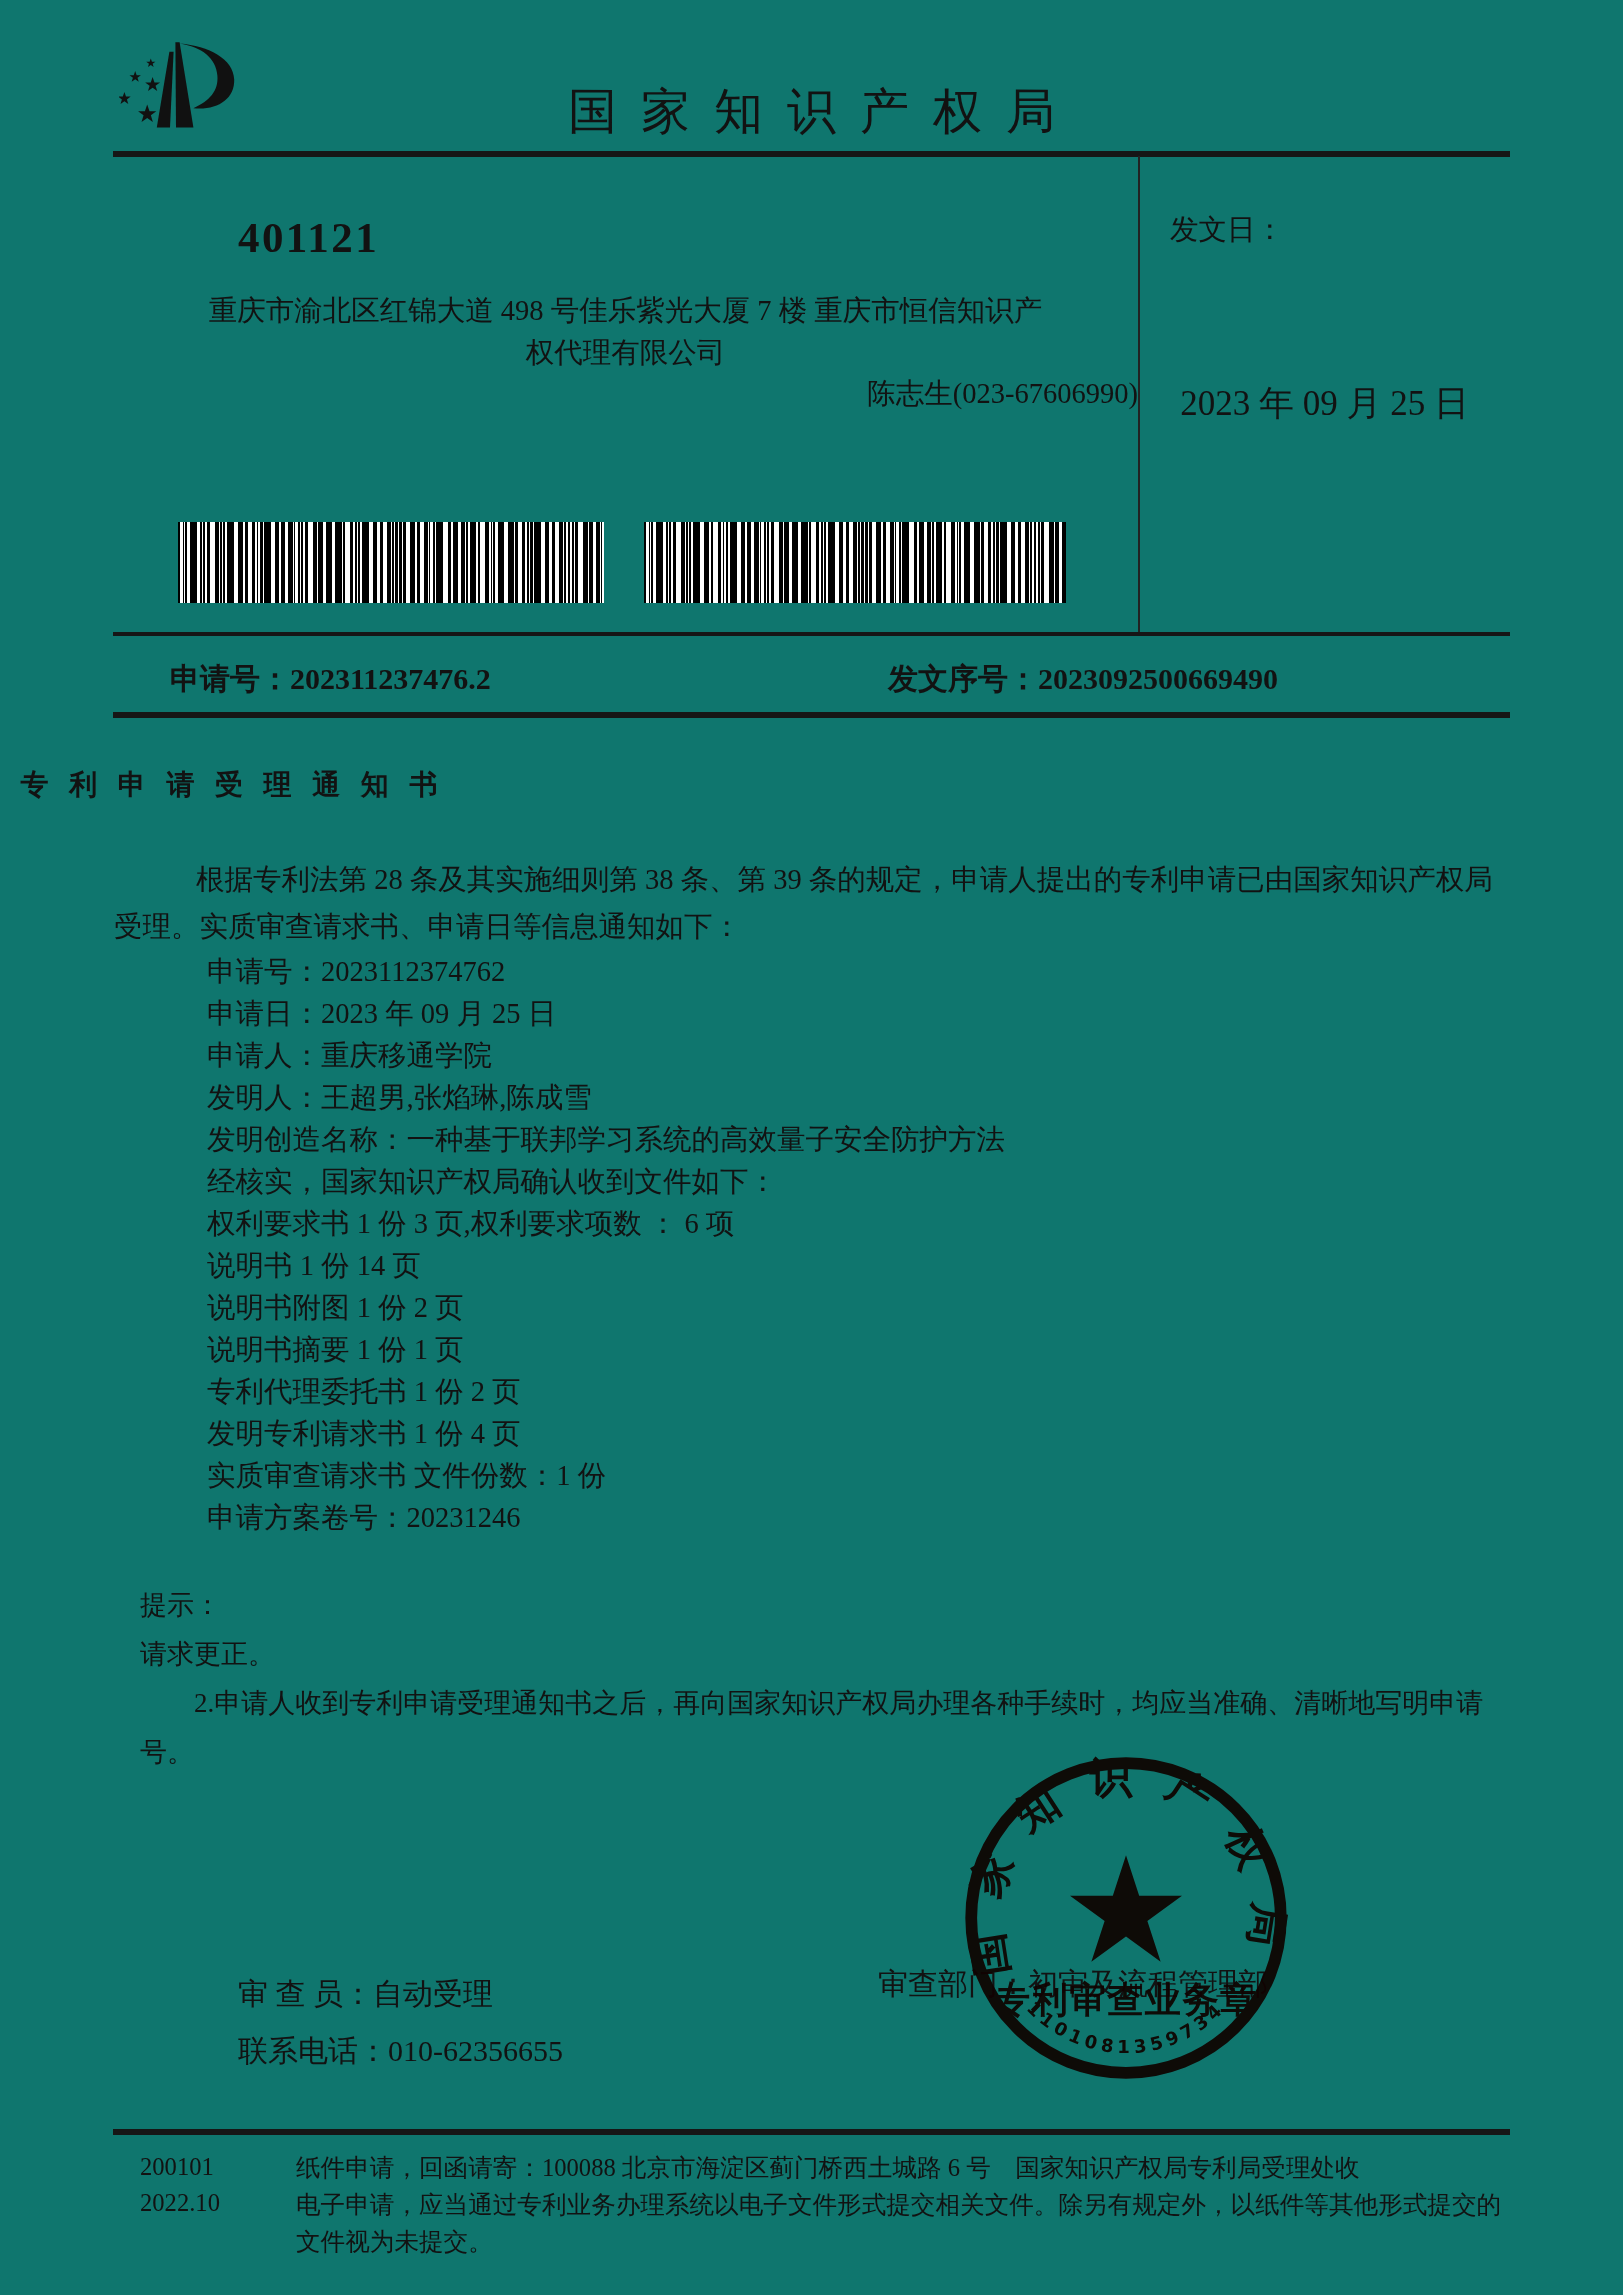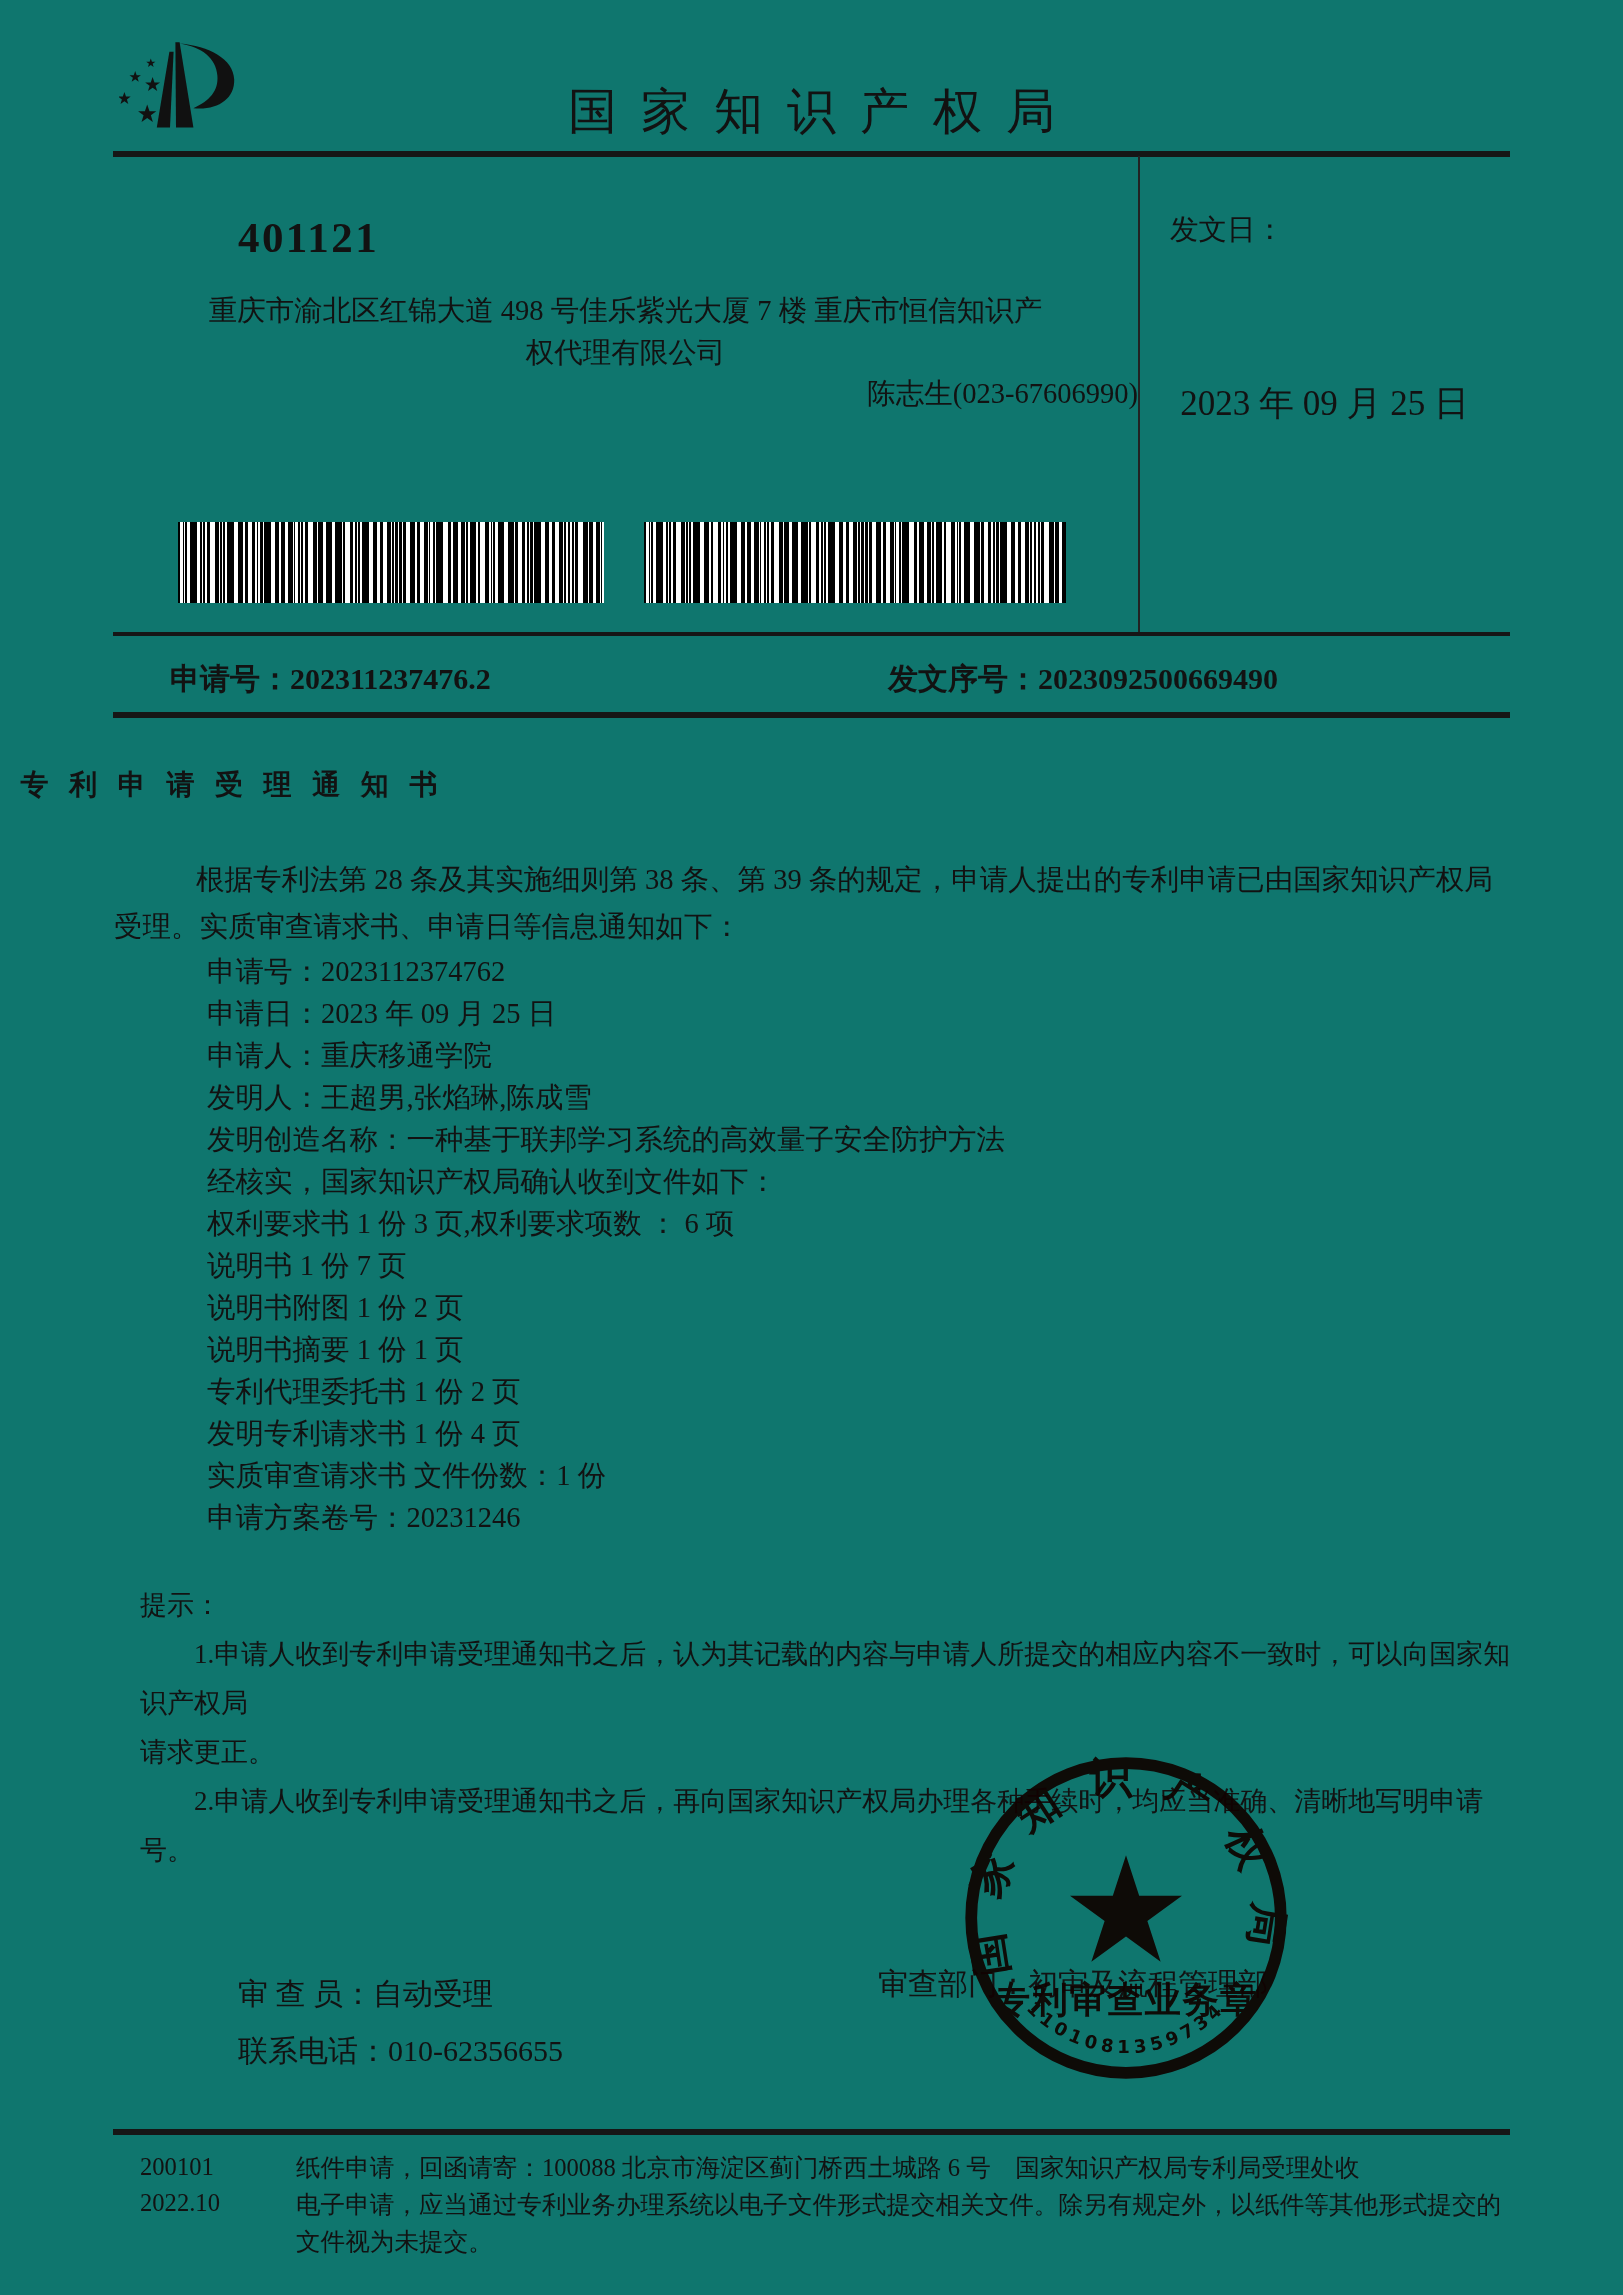--- a/index.html
+++ b/index.html
@@ -108,32 +108,31 @@
     <div class="t">受理。实质审查请求书、申请日等信息通知如下：</div>
   </div>
   <div class="fields abs">
     <div class="t">申请号：2023112374762</div>
     <div class="t">申请日：2023 年 09 月 25 日</div>
     <div class="t">申请人：重庆移通学院</div>
     <div class="t">发明人：王超男,张焰琳,陈成雪</div>
     <div class="t">发明创造名称：一种基于联邦学习系统的高效量子安全防护方法</div>
     <div class="t">经核实，国家知识产权局确认收到文件如下：</div>
     <div class="t">权利要求书 1 份 3 页,权利要求项数 ： 6 项</div>
-    <div class="t">说明书 1 份 7 页</div>
+    <div class="t">说明书 1 份 14 页</div>
     <div class="t">说明书附图 1 份 2 页</div>
     <div class="t">说明书摘要 1 份 1 页</div>
     <div class="t">专利代理委托书 1 份 2 页</div>
     <div class="t">发明专利请求书 1 份 4 页</div>
     <div class="t">实质审查请求书 文件份数：1 份</div>
     <div class="t">申请方案卷号：20231246</div>
   </div>
 
   <div class="notes abs">
     <div class="t">提示：</div>
-    <div class="t note-indent">1.申请人收到专利申请受理通知书之后，认为其记载的内容与申请人所提交的相应内容不一致时，可以向国家知识产权局</div>
     <div class="t">请求更正。</div>
     <div class="t note-indent">2.申请人收到专利申请受理通知书之后，再向国家知识产权局办理各种手续时，均应当准确、清晰地写明申请号。</div>
   </div>
 
   <div class="examiner abs t"><span>审 查 员：</span><span>自动受理</span></div>
   <div class="dept abs t"><span>审查部门：</span><span>初审及流程管理部</span></div>
   <div class="phone abs t"><span>联系电话：</span><span>010-62356655</span></div>
 
   <div class="seal abs">
     <svg viewBox="0 0 420 420" xmlns="http://www.w3.org/2000/svg">

